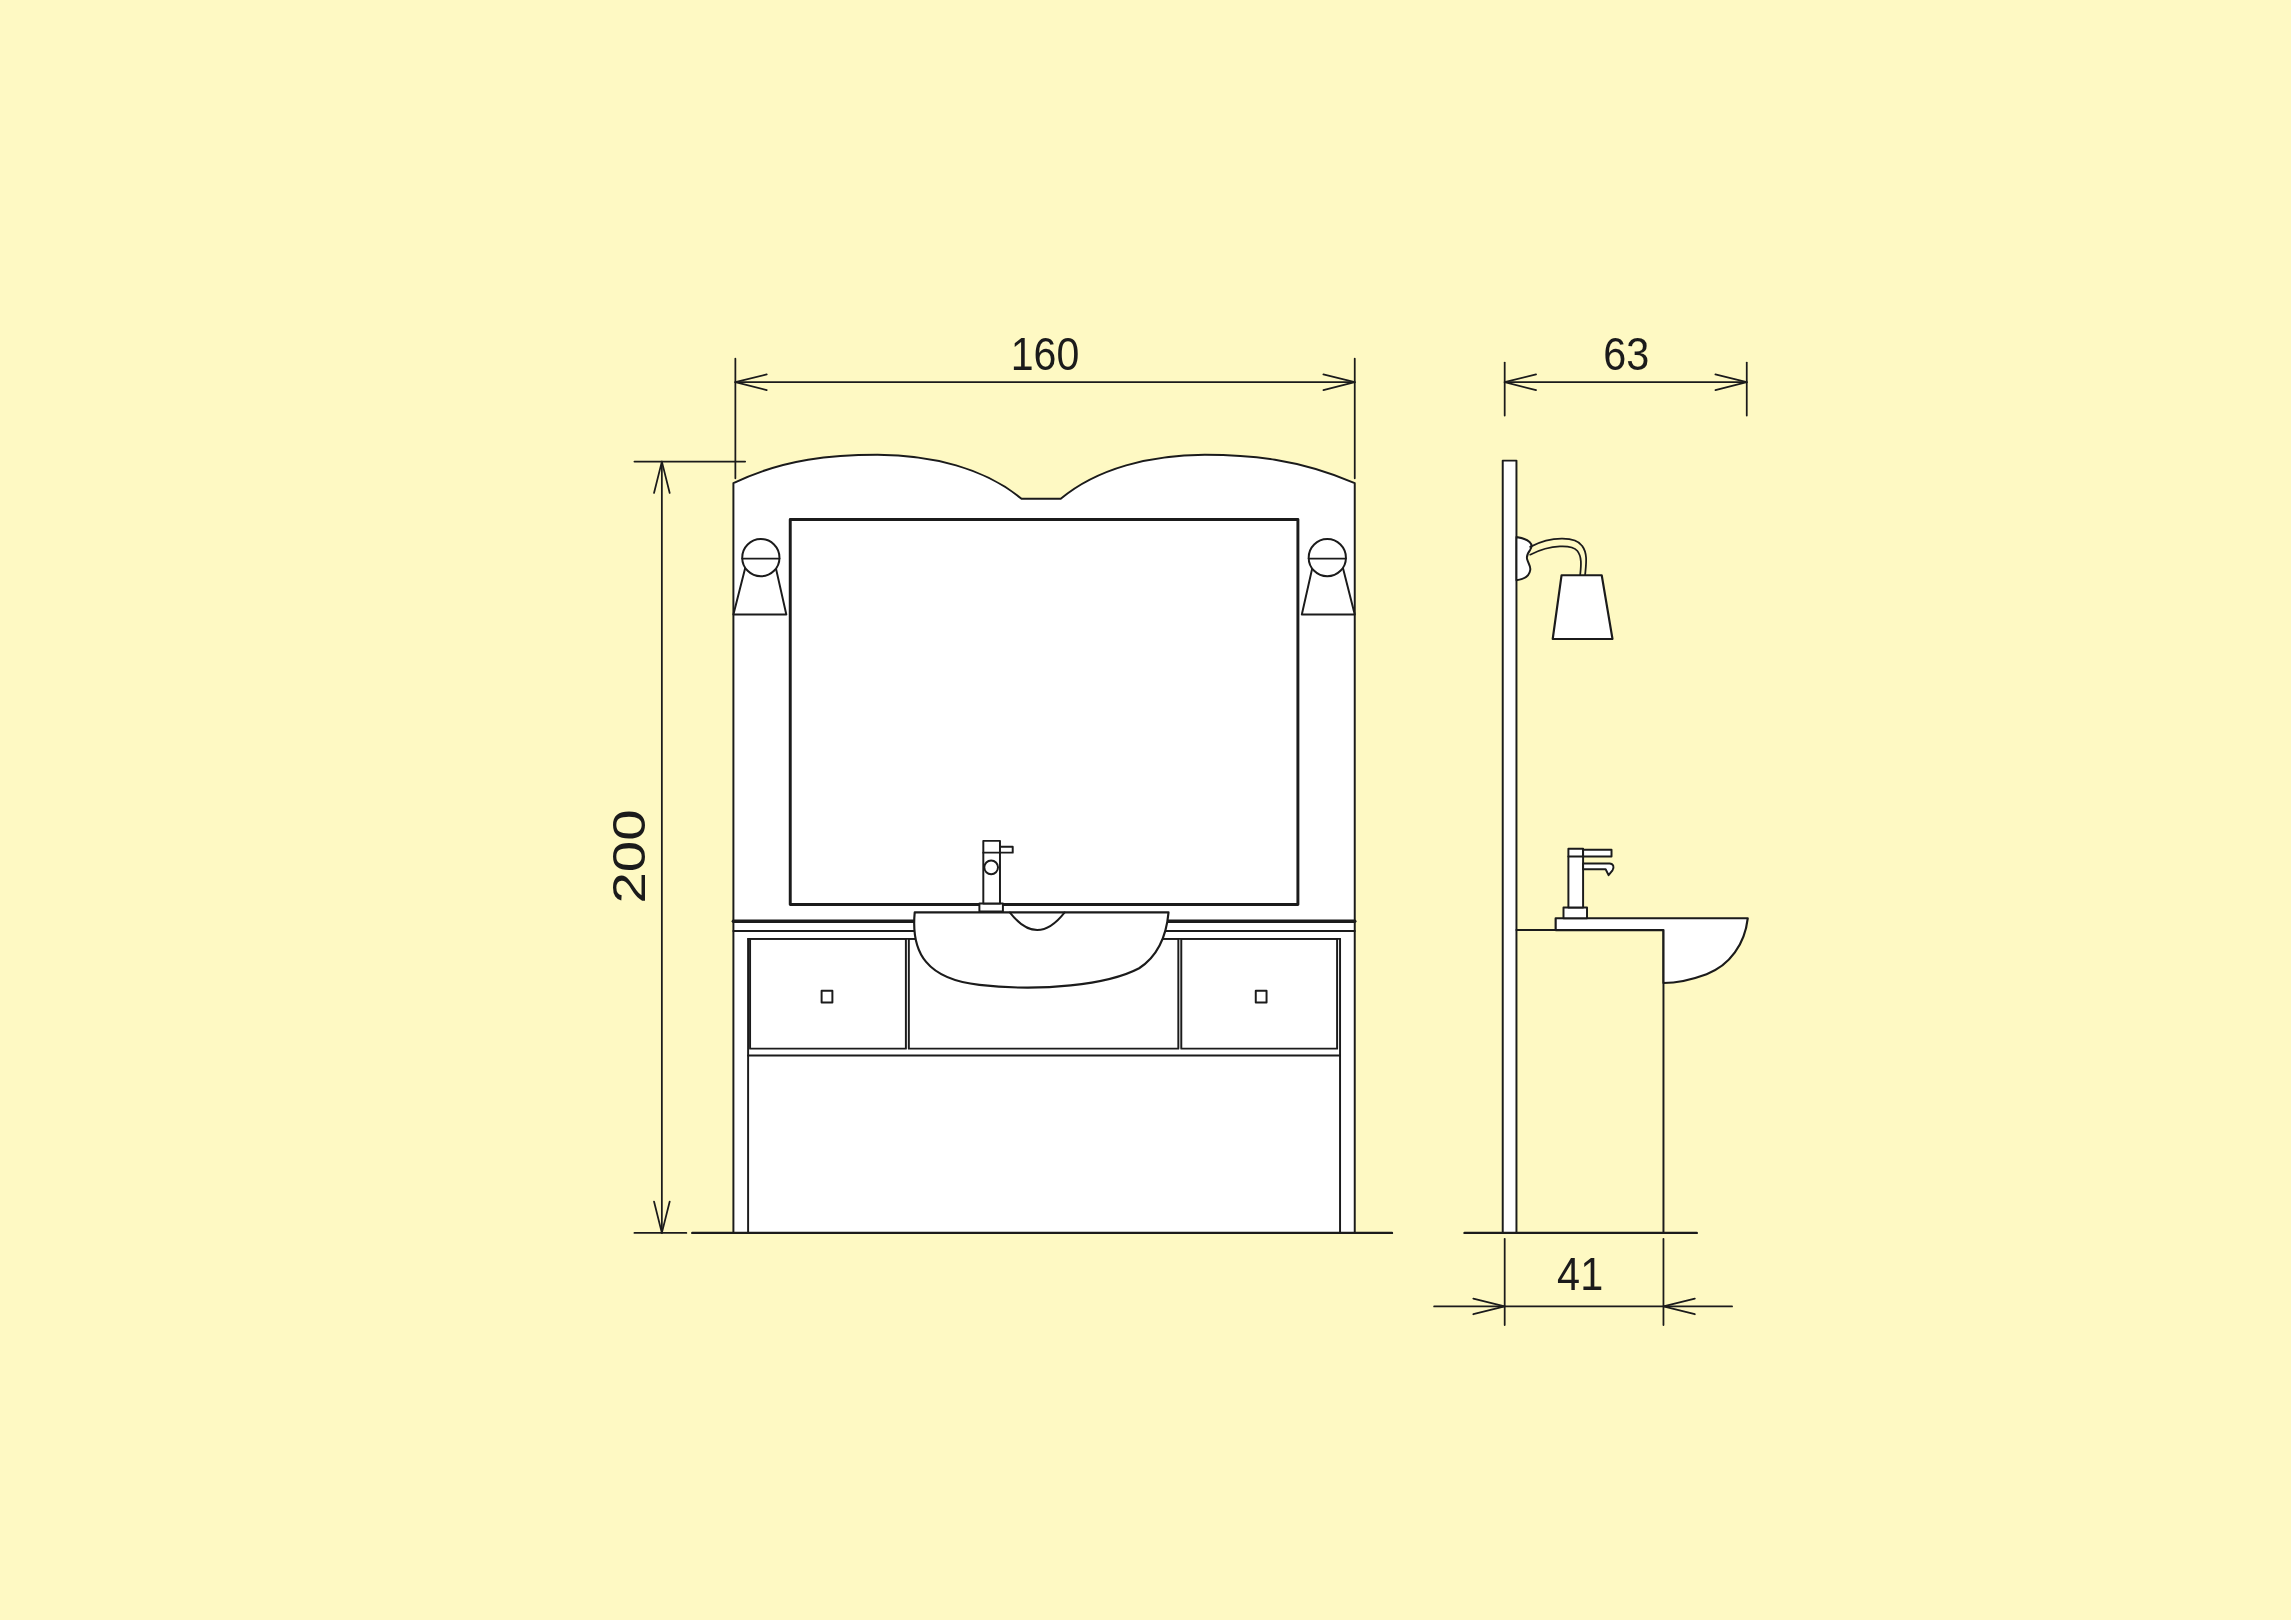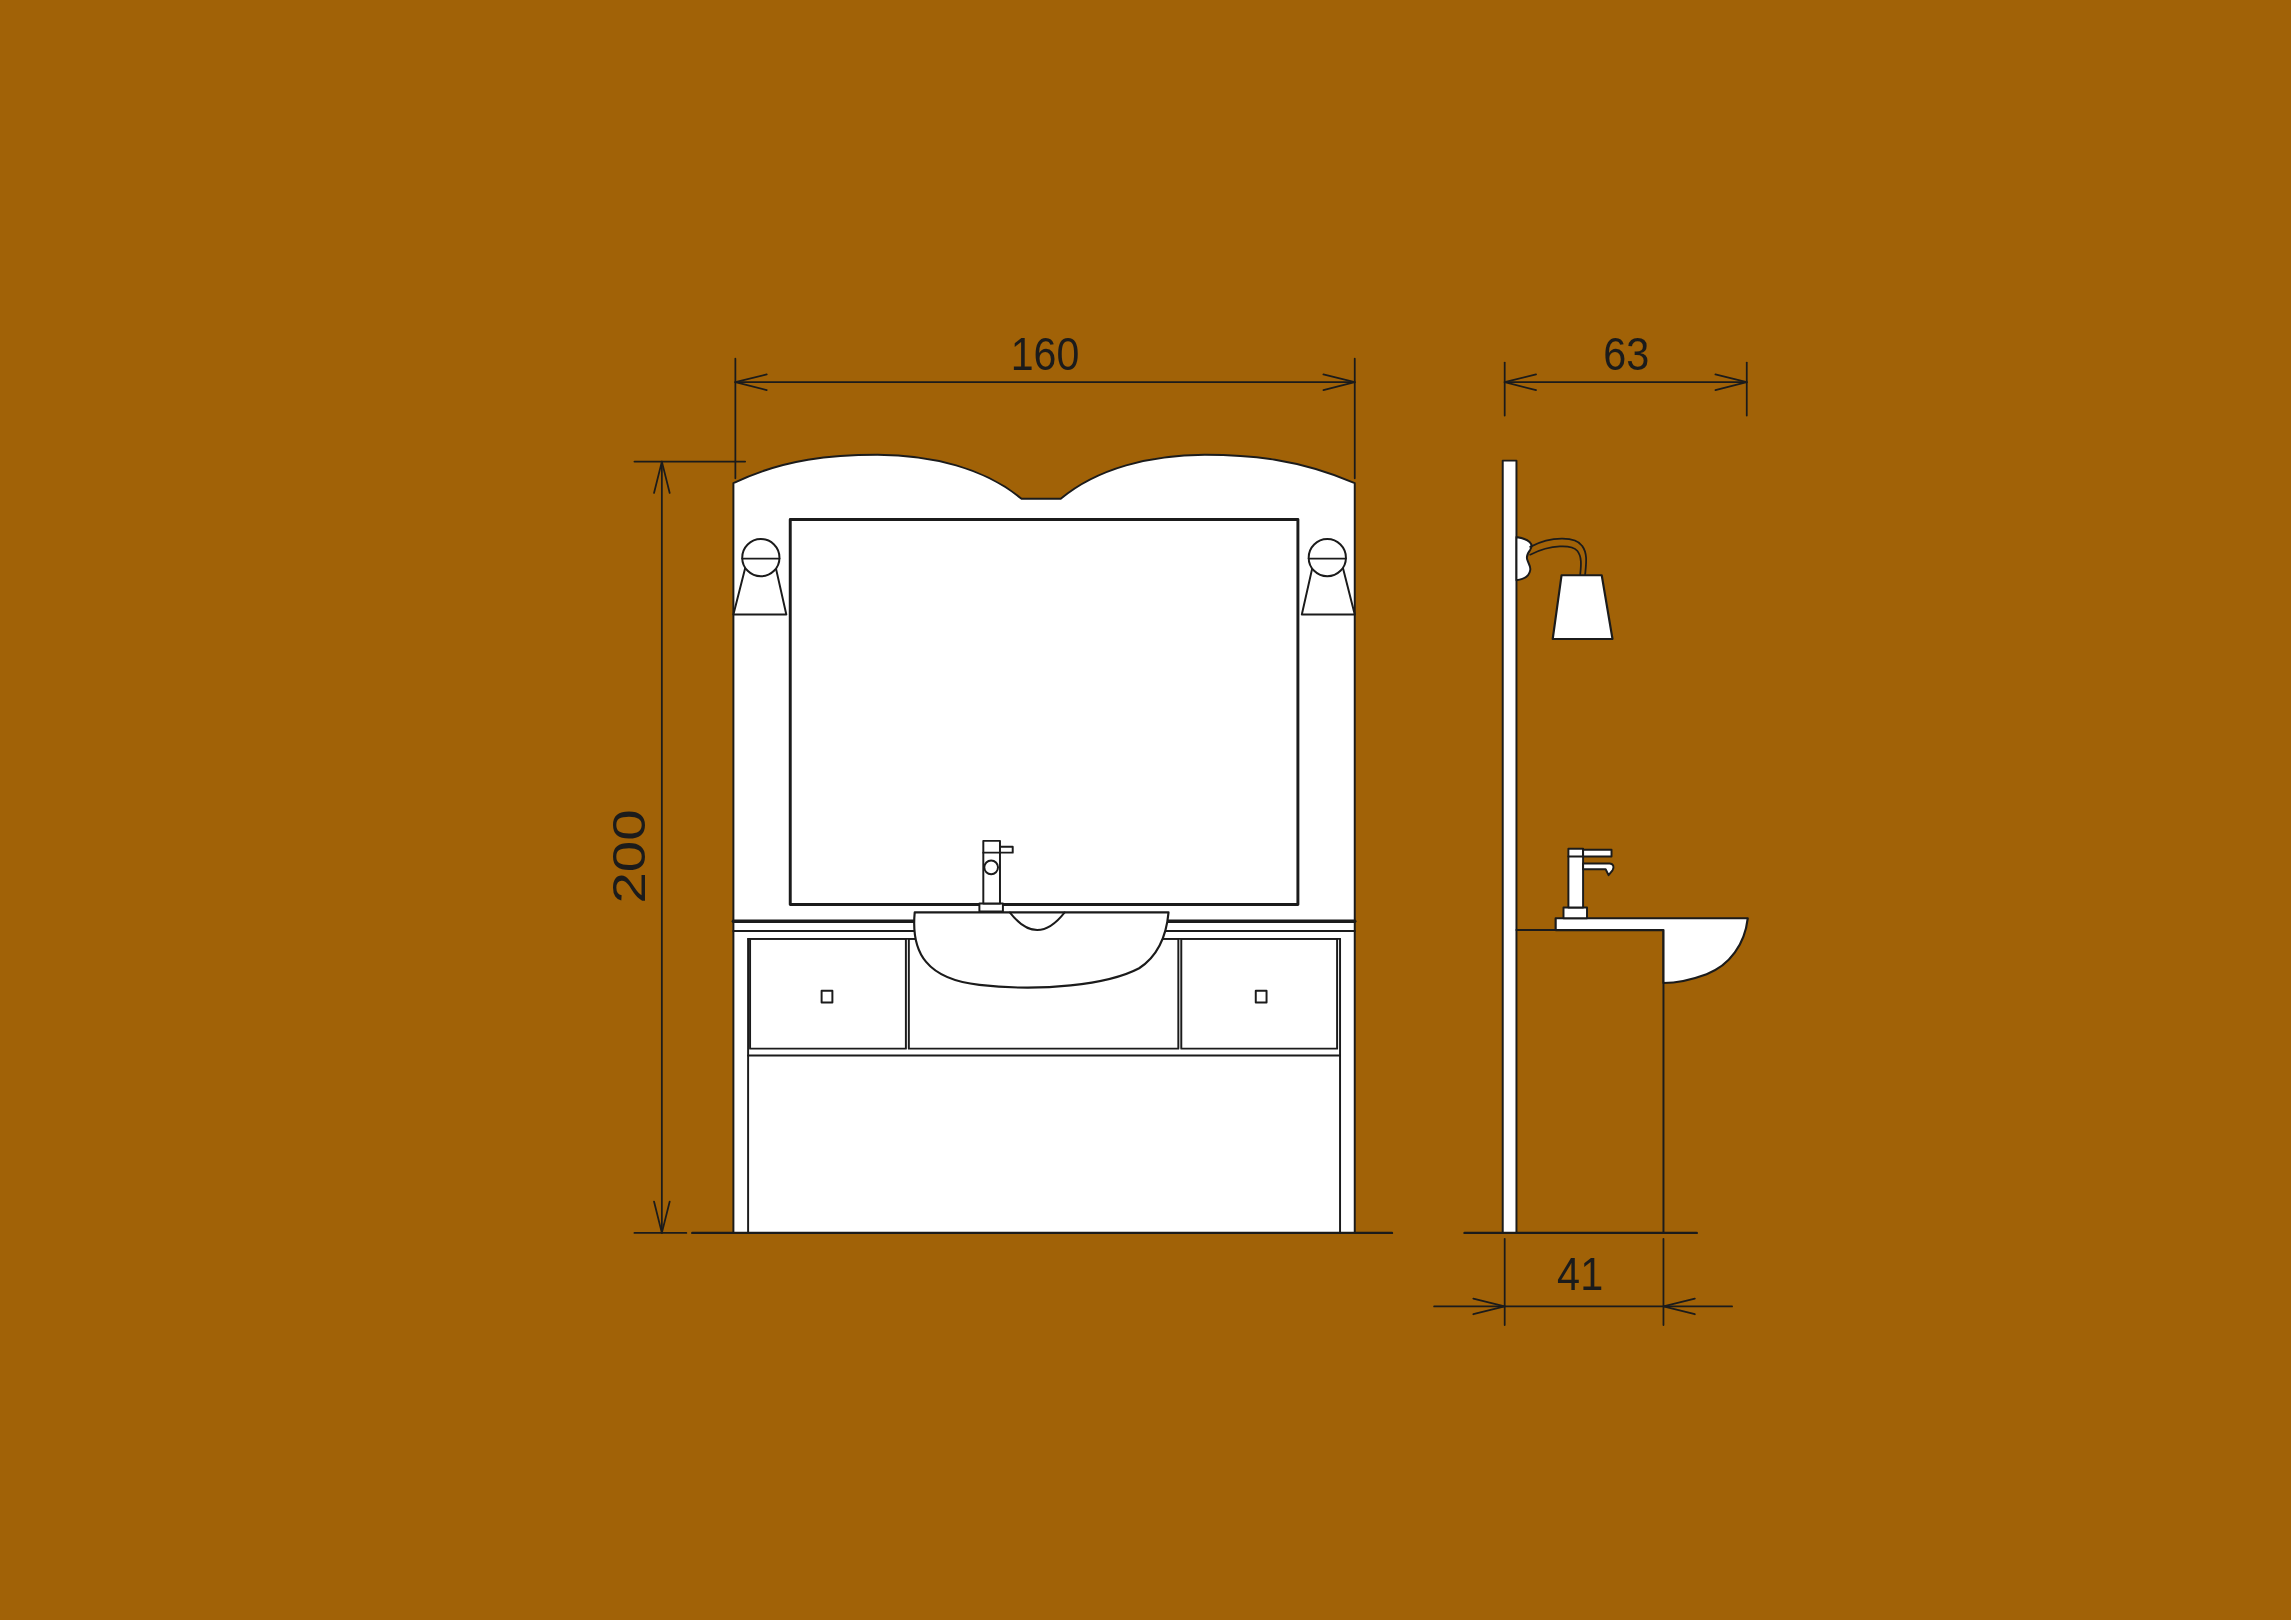--- a/index.html
+++ b/index.html
@@ -1,16 +1,16 @@
 <!DOCTYPE html>
 <html><head>
 <meta charset="utf-8">
 <style>
   html,body{margin:0;padding:0;background:#ffffff;}
-  .stage{width:2292px;height:1620px;background:#a16207;position:relative;overflow:hidden;text-decoration:underline;}
+  .stage{width:2292px;height:1620px;background:#fef9c3;position:relative;overflow:hidden;text-decoration:underline;}
   svg{display:block;}
   .dim-text{
     font-family:"Liberation Sans","DejaVu Sans",sans-serif;
     font-size:48px;
     fill:#1b1b1b;
   }
 </style>
 </head>
 <body>
 

